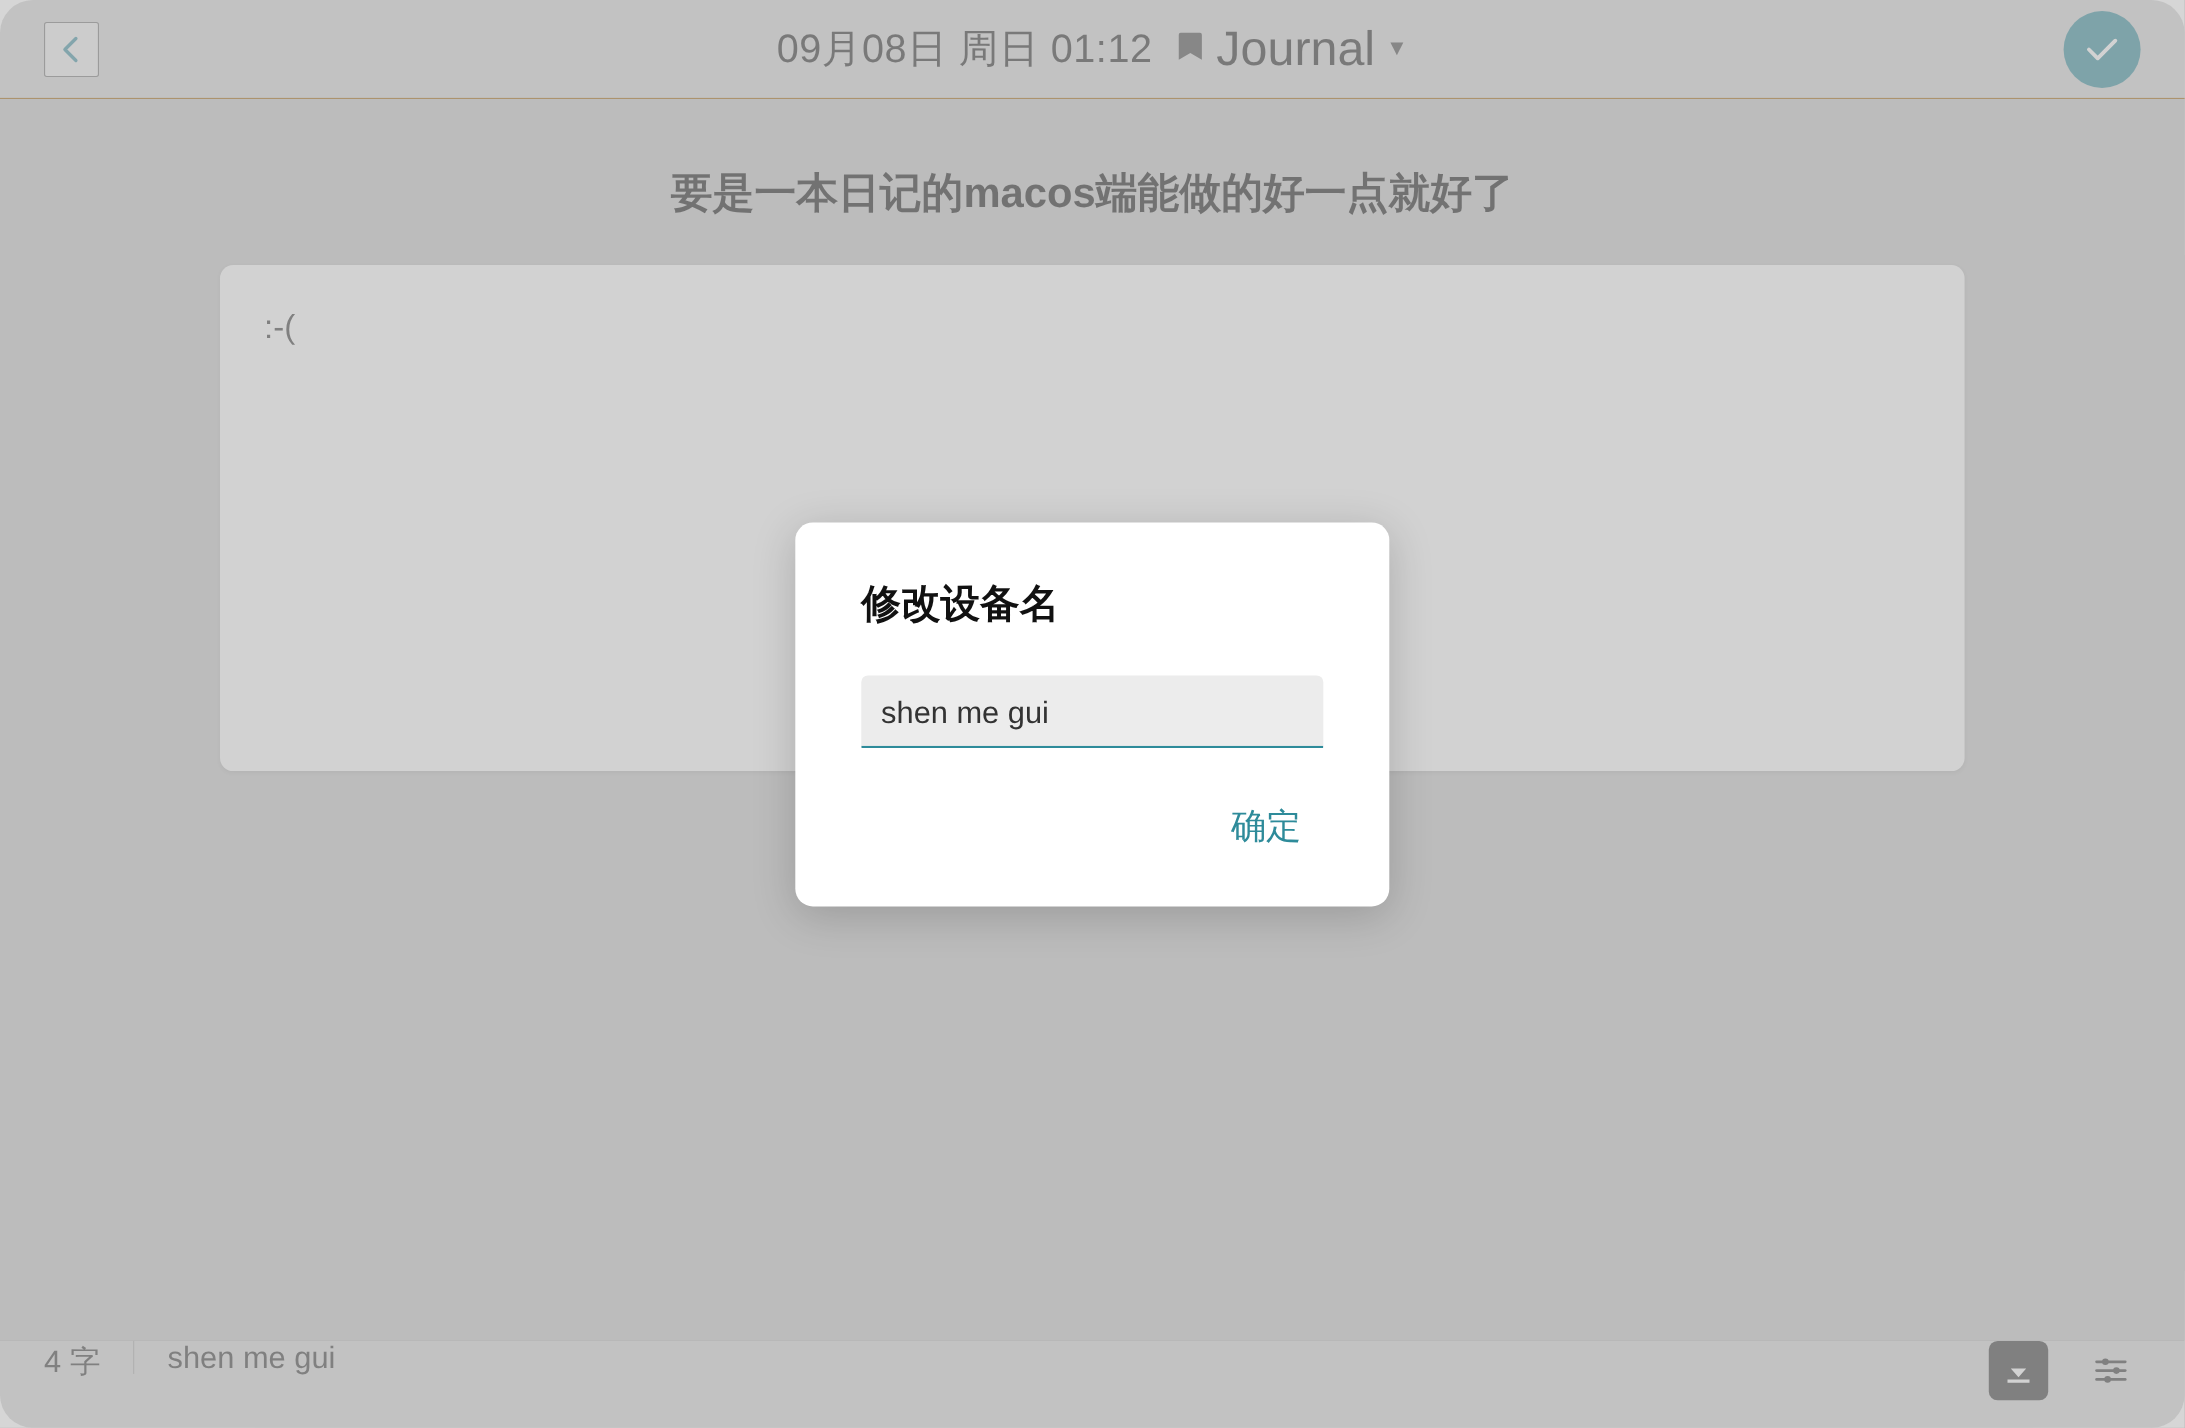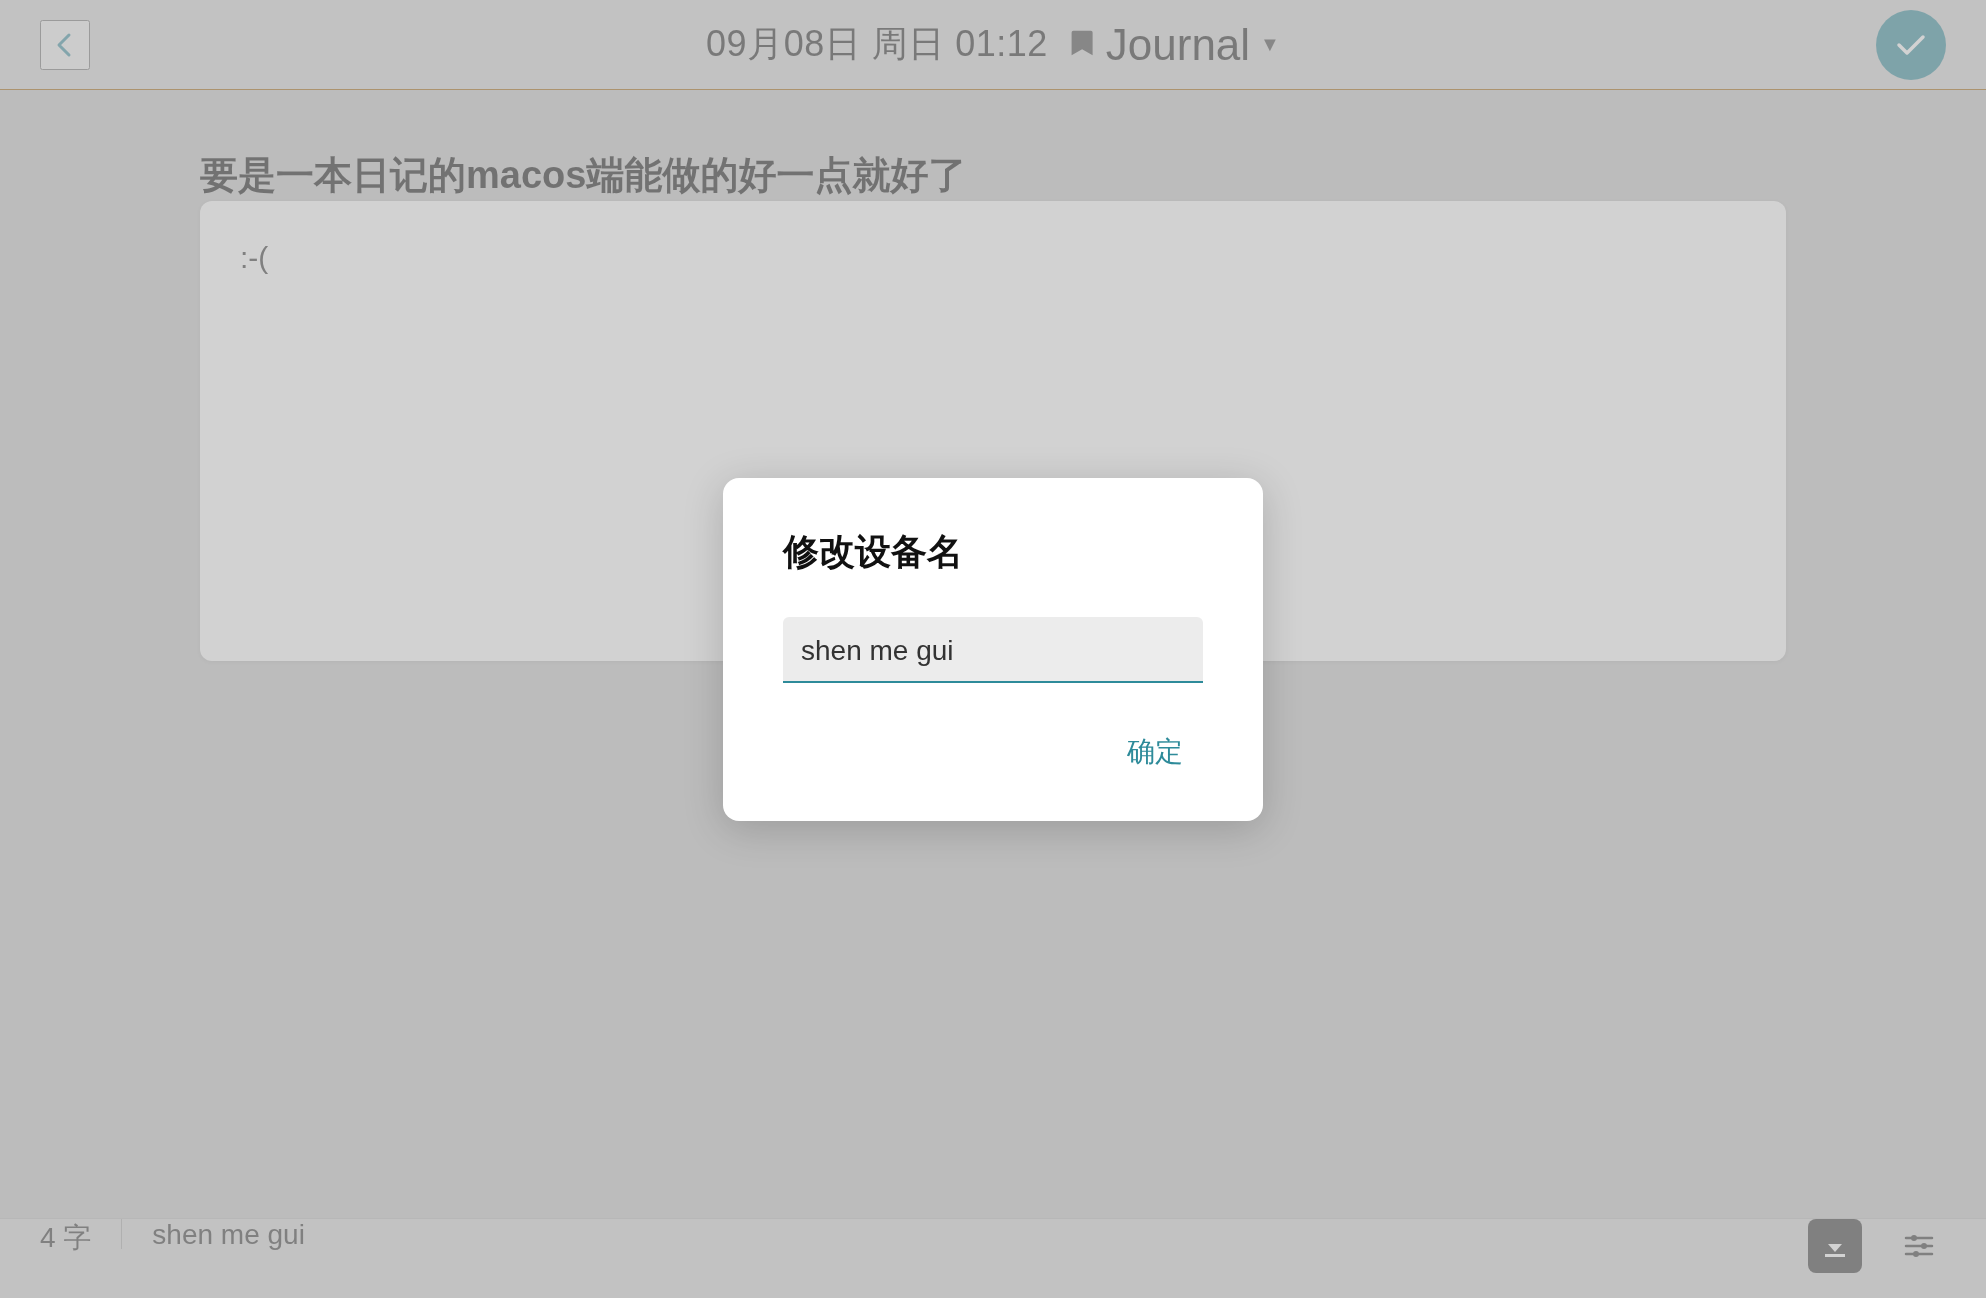--- a/index.html
+++ b/index.html
@@ -100,21 +100,22 @@
     
     .main-content {
       padding: 60px 200px 0;
       position: relative;
     }
 
     .entry-title {
       font-size: 38px;
       font-weight: 600;
       color: #111;
-      text-align: left;
+      text-align: center;
+      margin-bottom: 40px;
     }
 
     .entry-body {
       background: #fff;
       border-radius: 12px;
       padding: 40px;
       min-height: 460px;
       font-size: 30px;
       color: #333;
       box-shadow: 0 1px 4px rgba(0,0,0,0.1);
@@ -183,20 +184,21 @@
       position: absolute;
       top: 0;
       left: 0;
       right: 0;
       bottom: 0;
       background: rgba(180, 180, 180, 0.6);
       display: flex;
       align-items: center;
       justify-content: center;
       z-index: 100;
+      border-radius: 30px;
     }
 
     
     .dialog {
       background: #fff;
       border-radius: 16px;
       padding: 50px 60px 40px;
       width: 540px;
       box-shadow: 0 8px 40px rgba(0,0,0,0.18);
       position: relative;
@@ -228,21 +230,21 @@
 
     .dialog-actions {
       display: flex;
       justify-content: flex-end;
       padding-top: 10px;
     }
 
     .dialog-confirm-btn {
       background: none;
       border: none;
-      font-size: 28px;
+      font-size: 32px;
       color: #2e8b9a;
       cursor: pointer;
       padding: 10px 20px;
     }
   </style>
 </head>
 <body>
 
 <div class="header">
   <div class="header-left">

